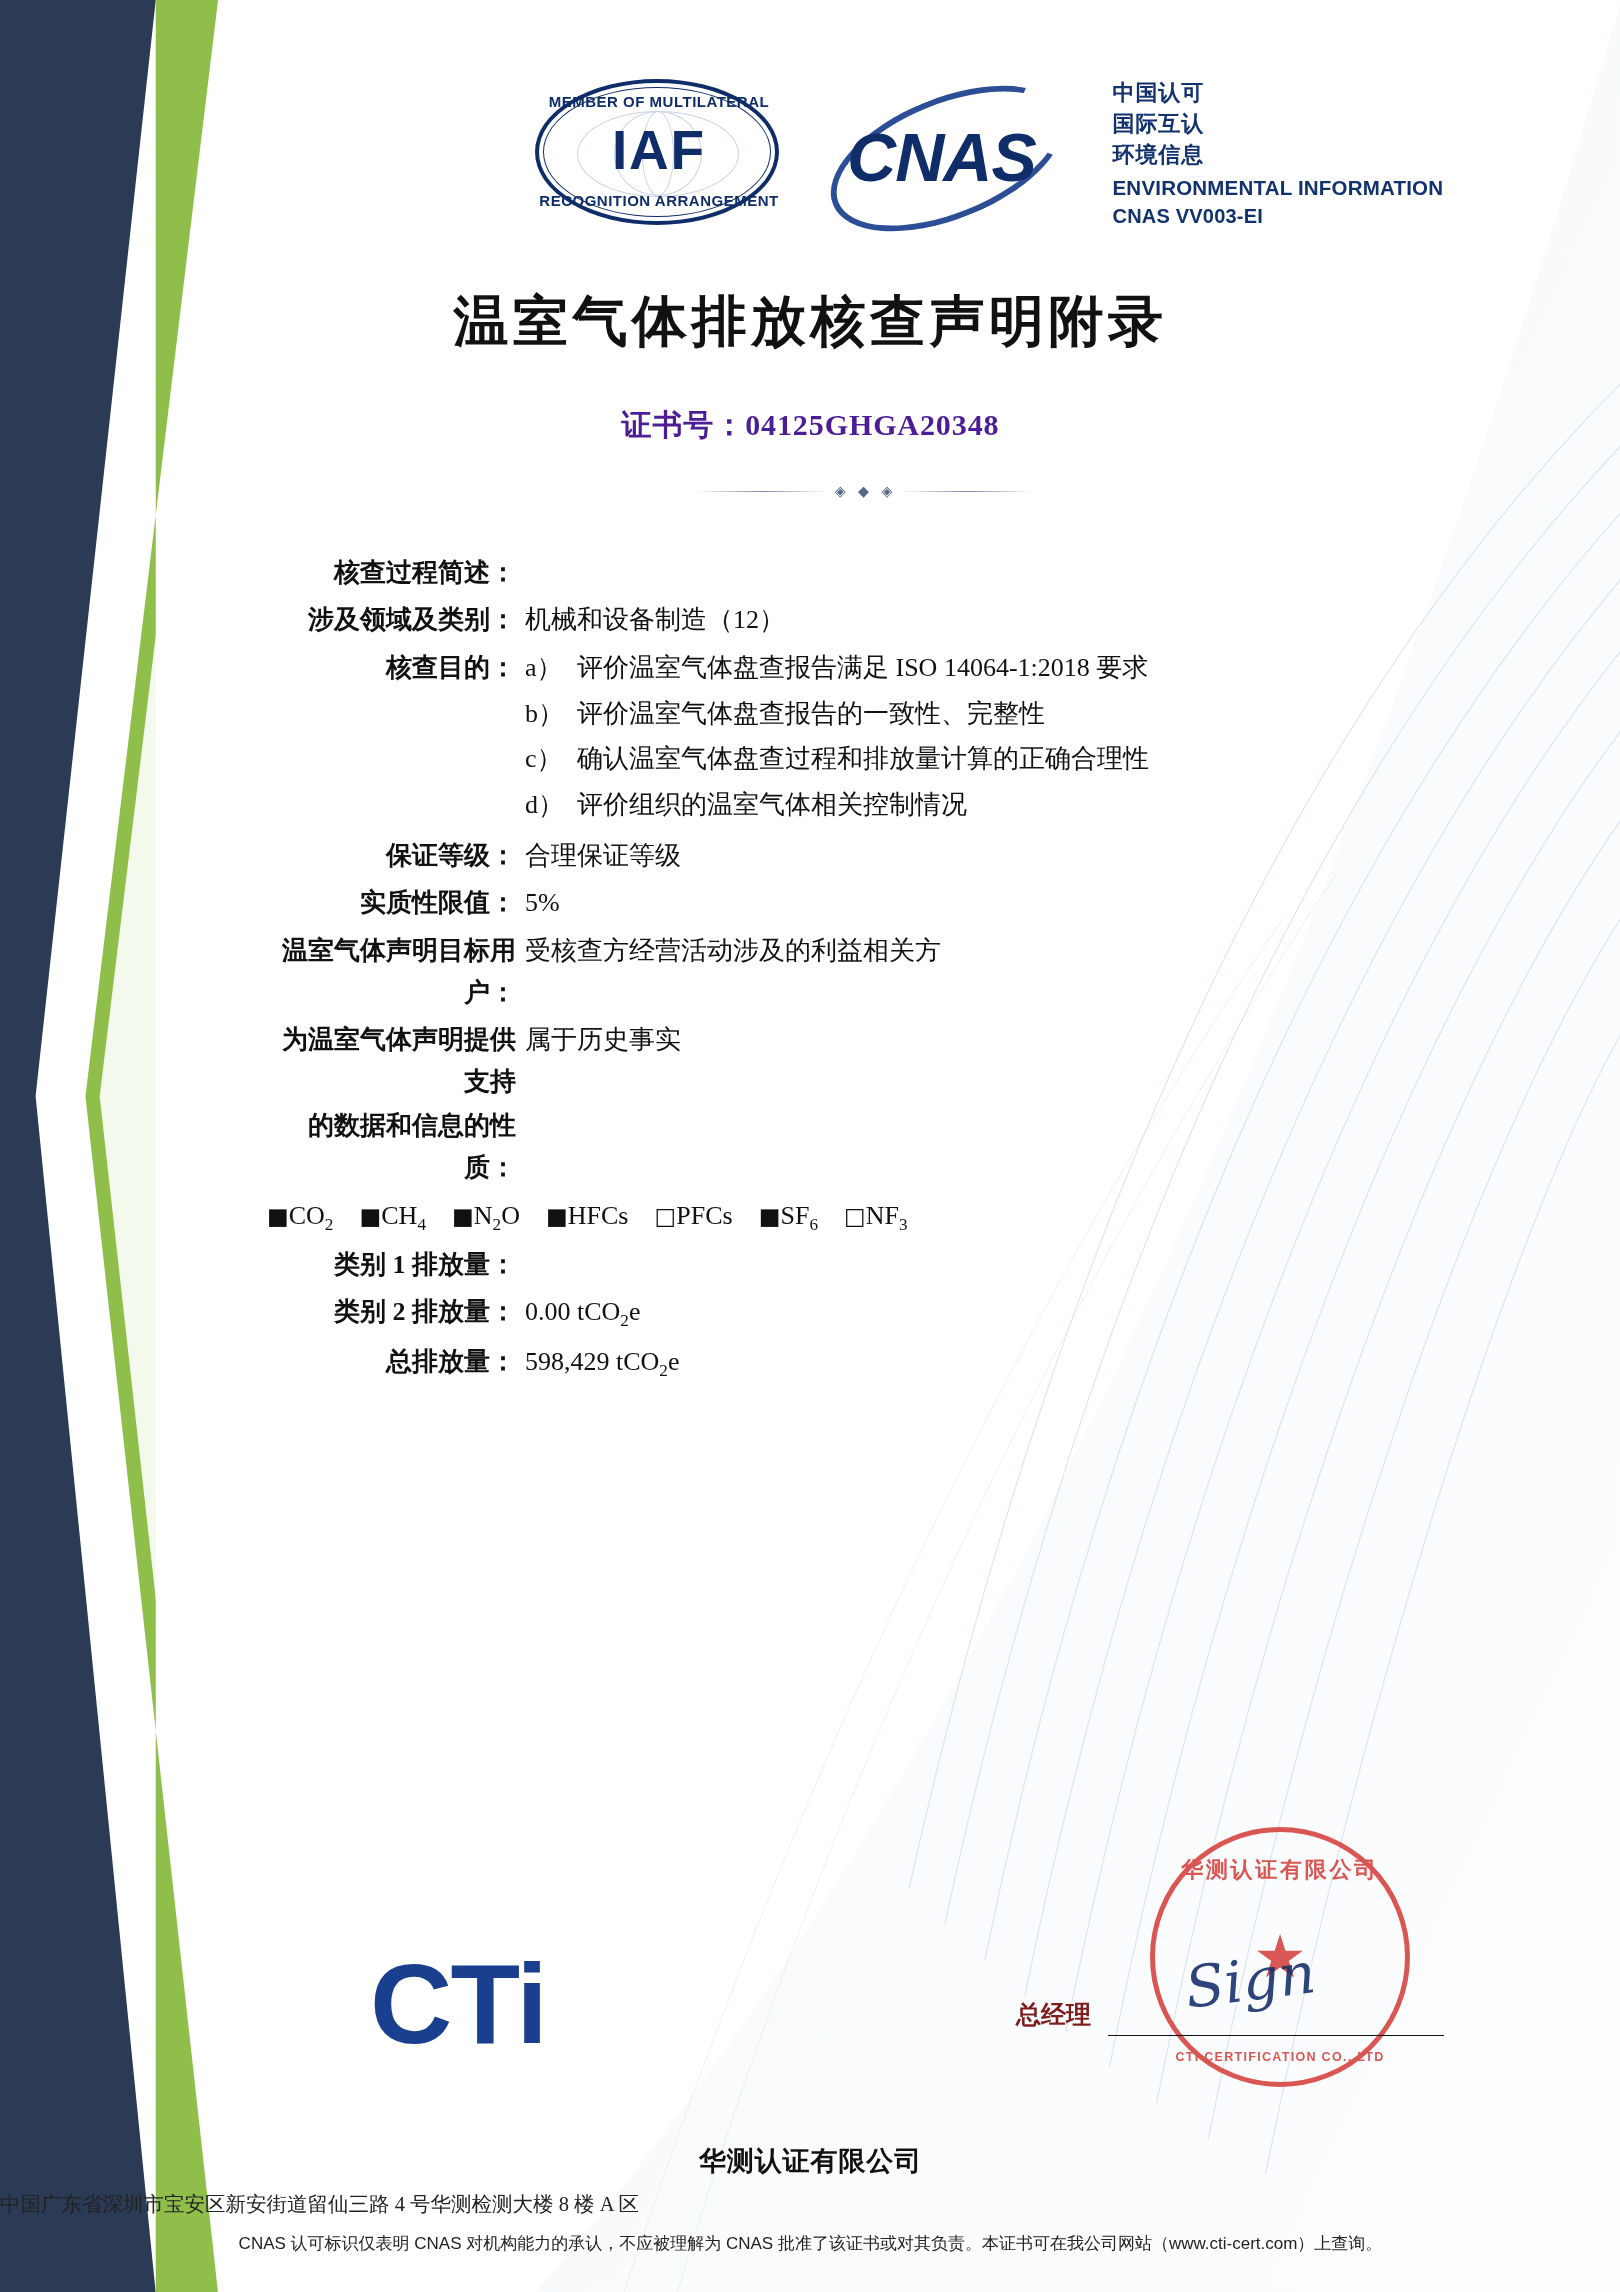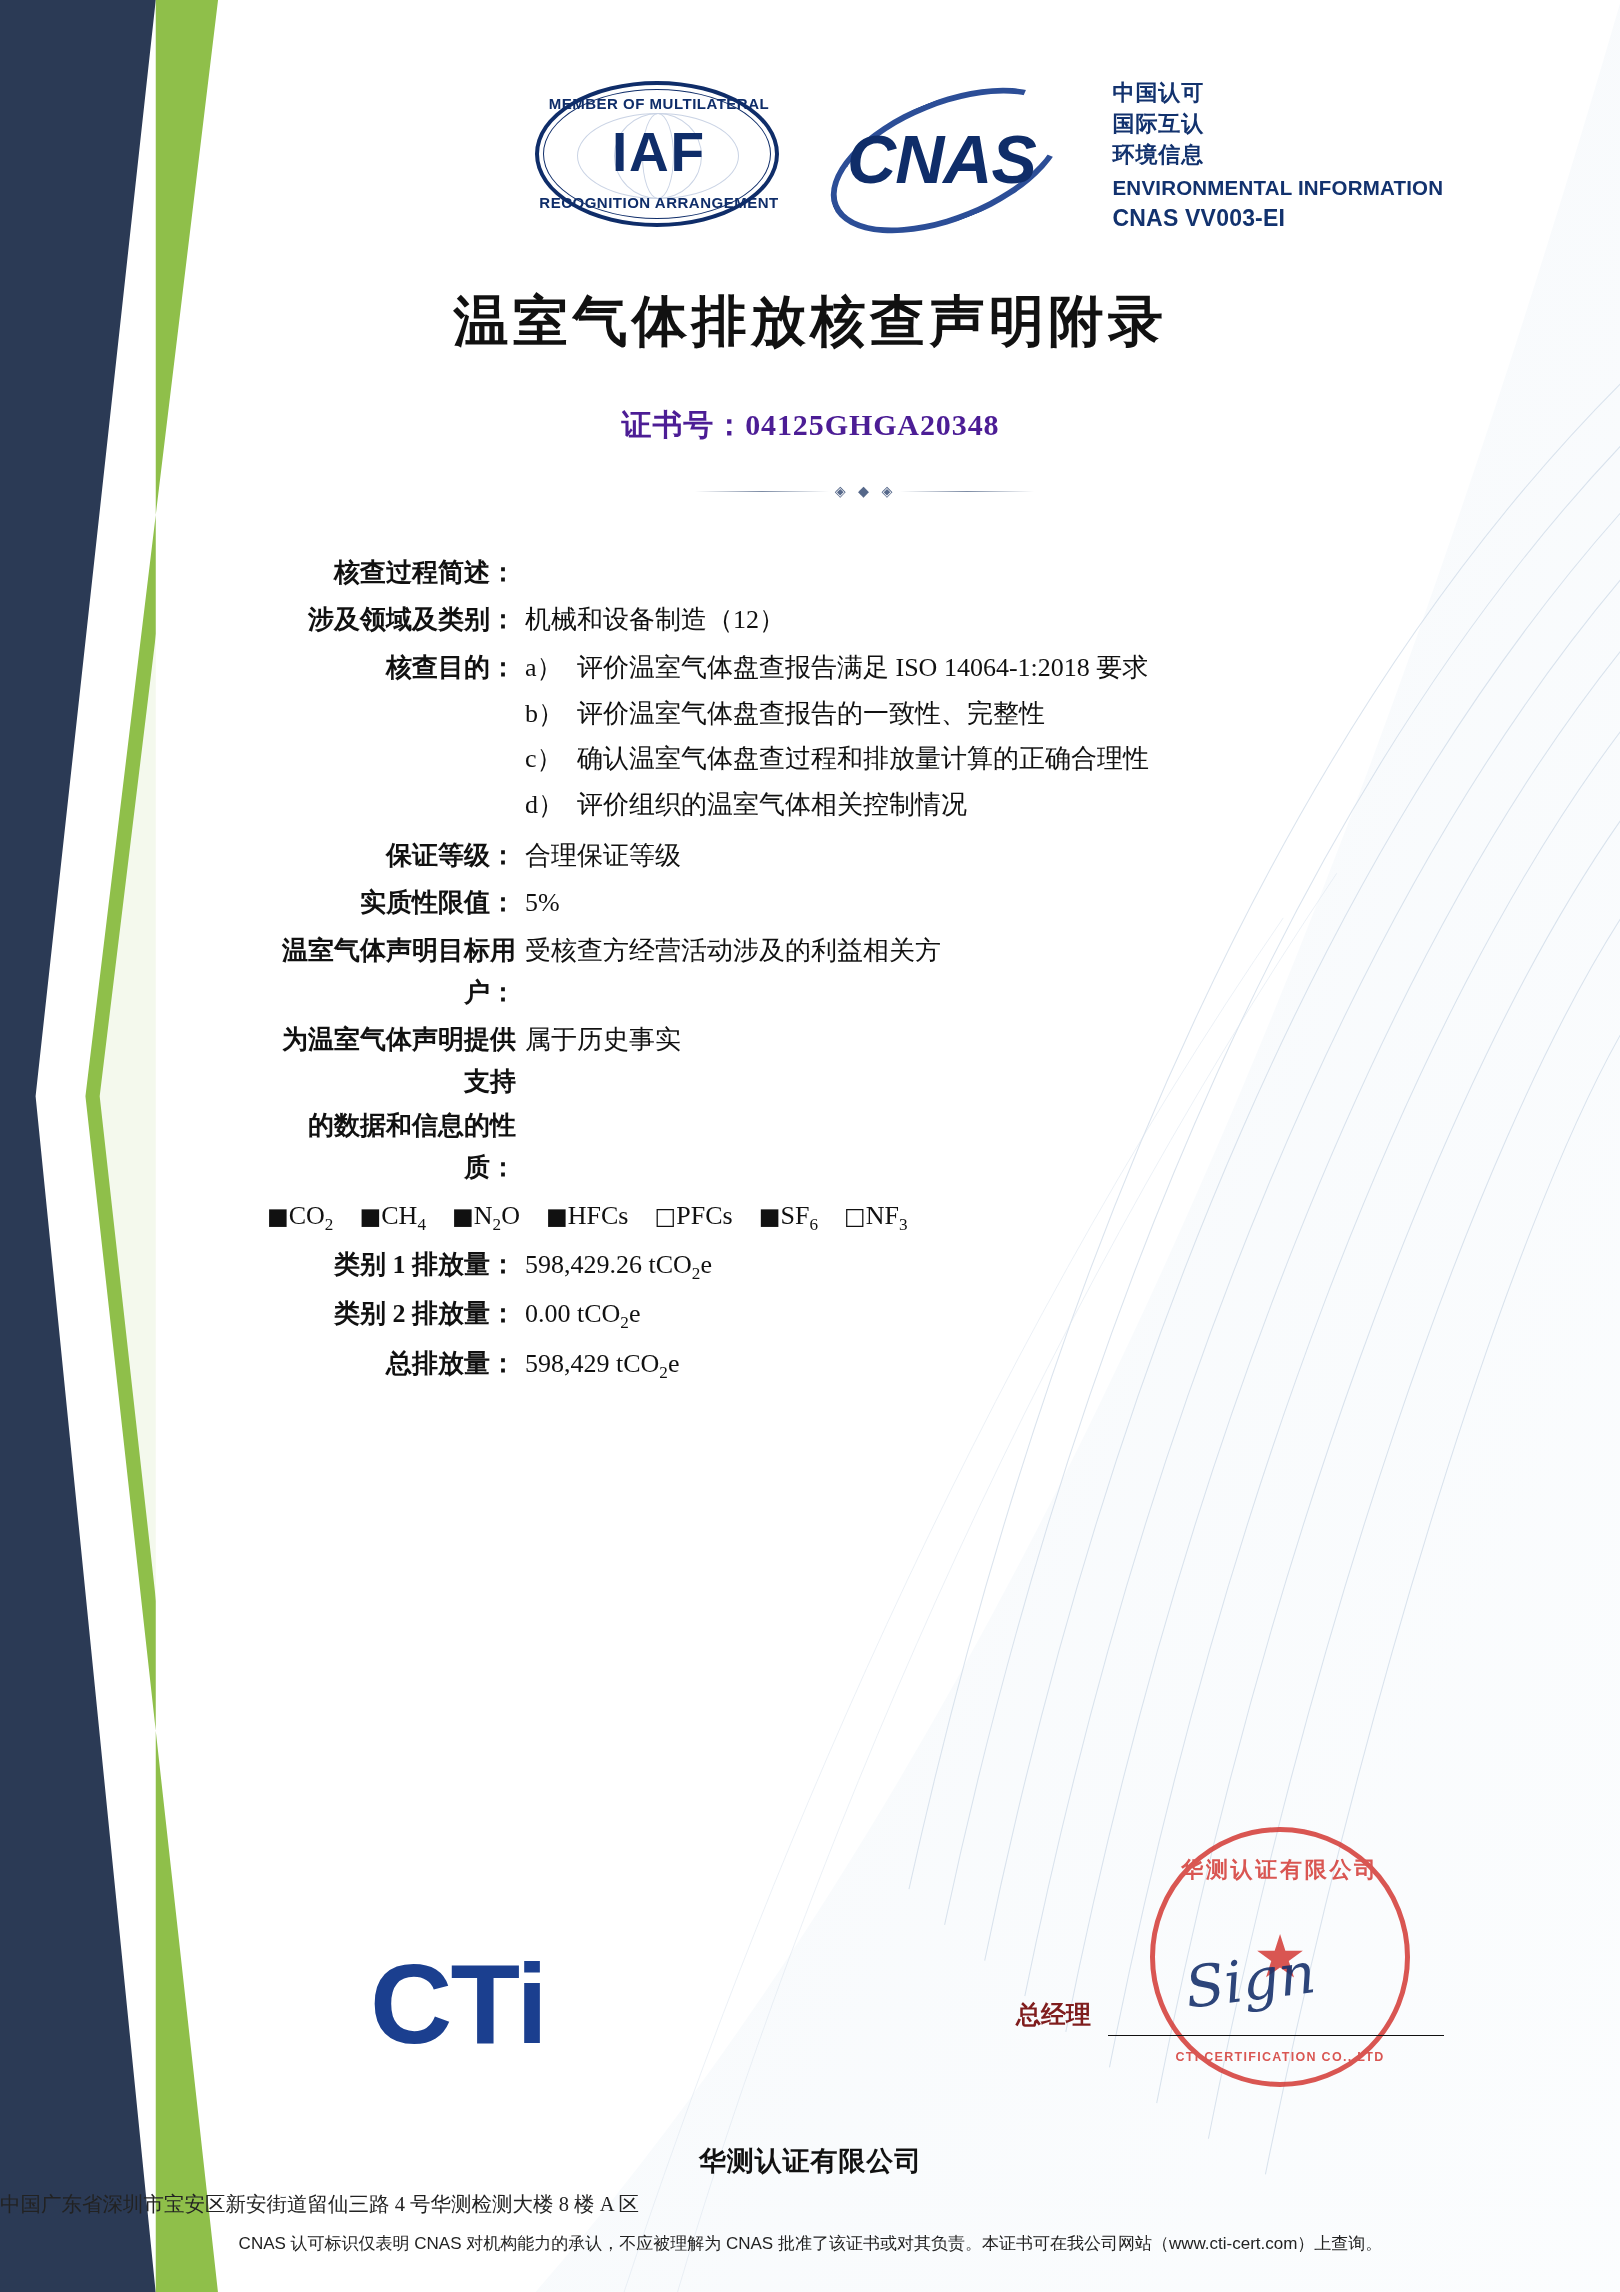--- a/index.html
+++ b/index.html
@@ -150,21 +150,21 @@
     font-weight: 600;
     letter-spacing: 0.9px;
   }
   .cnas-info .en {
     font-size: 20.5px;
     font-weight: bold;
     letter-spacing: 0.2px;
     margin-top: 1.8px;
   }
   .cnas-info .code {
-    font-size: 23px;
+    font-size: 20px;
     font-weight: bold;
     letter-spacing: 0.2px;
   }
 
   
   .doc-title {
     position: absolute;
     top: 285px;
     left: 0; right: 0;
     text-align: center;
@@ -493,21 +493,20 @@
           <span class="g"><span class="cb">■</span><span>N</span><sub>2</sub><span>O</span></span>
           <span class="g"><span class="cb">■</span><span>HFCs</span></span>
           <span class="g"><span class="cb">□</span><span>PFCs</span></span>
           <span class="g"><span class="cb">■</span><span>SF</span><sub>6</sub></span>
           <span class="g"><span class="cb">□</span><span>NF</span><sub>3</sub></span>
         </div>
       </div>
 
       <div class="row">
         <div class="label">类别 1 排放量：</div>
-        <div class="value"><span>598,429.26 tCO</span><sub>2</sub><span>e</span></div>
       </div>
 
       <div class="row">
         <div class="label">类别 2 排放量：</div>
         <div class="value"><span>0.00 tCO</span><sub>2</sub><span>e</span></div>
       </div>
 
       <div class="row">
         <div class="label">总排放量：</div>
         <div class="value"><span>598,429 tCO</span><sub>2</sub><span>e</span></div>

